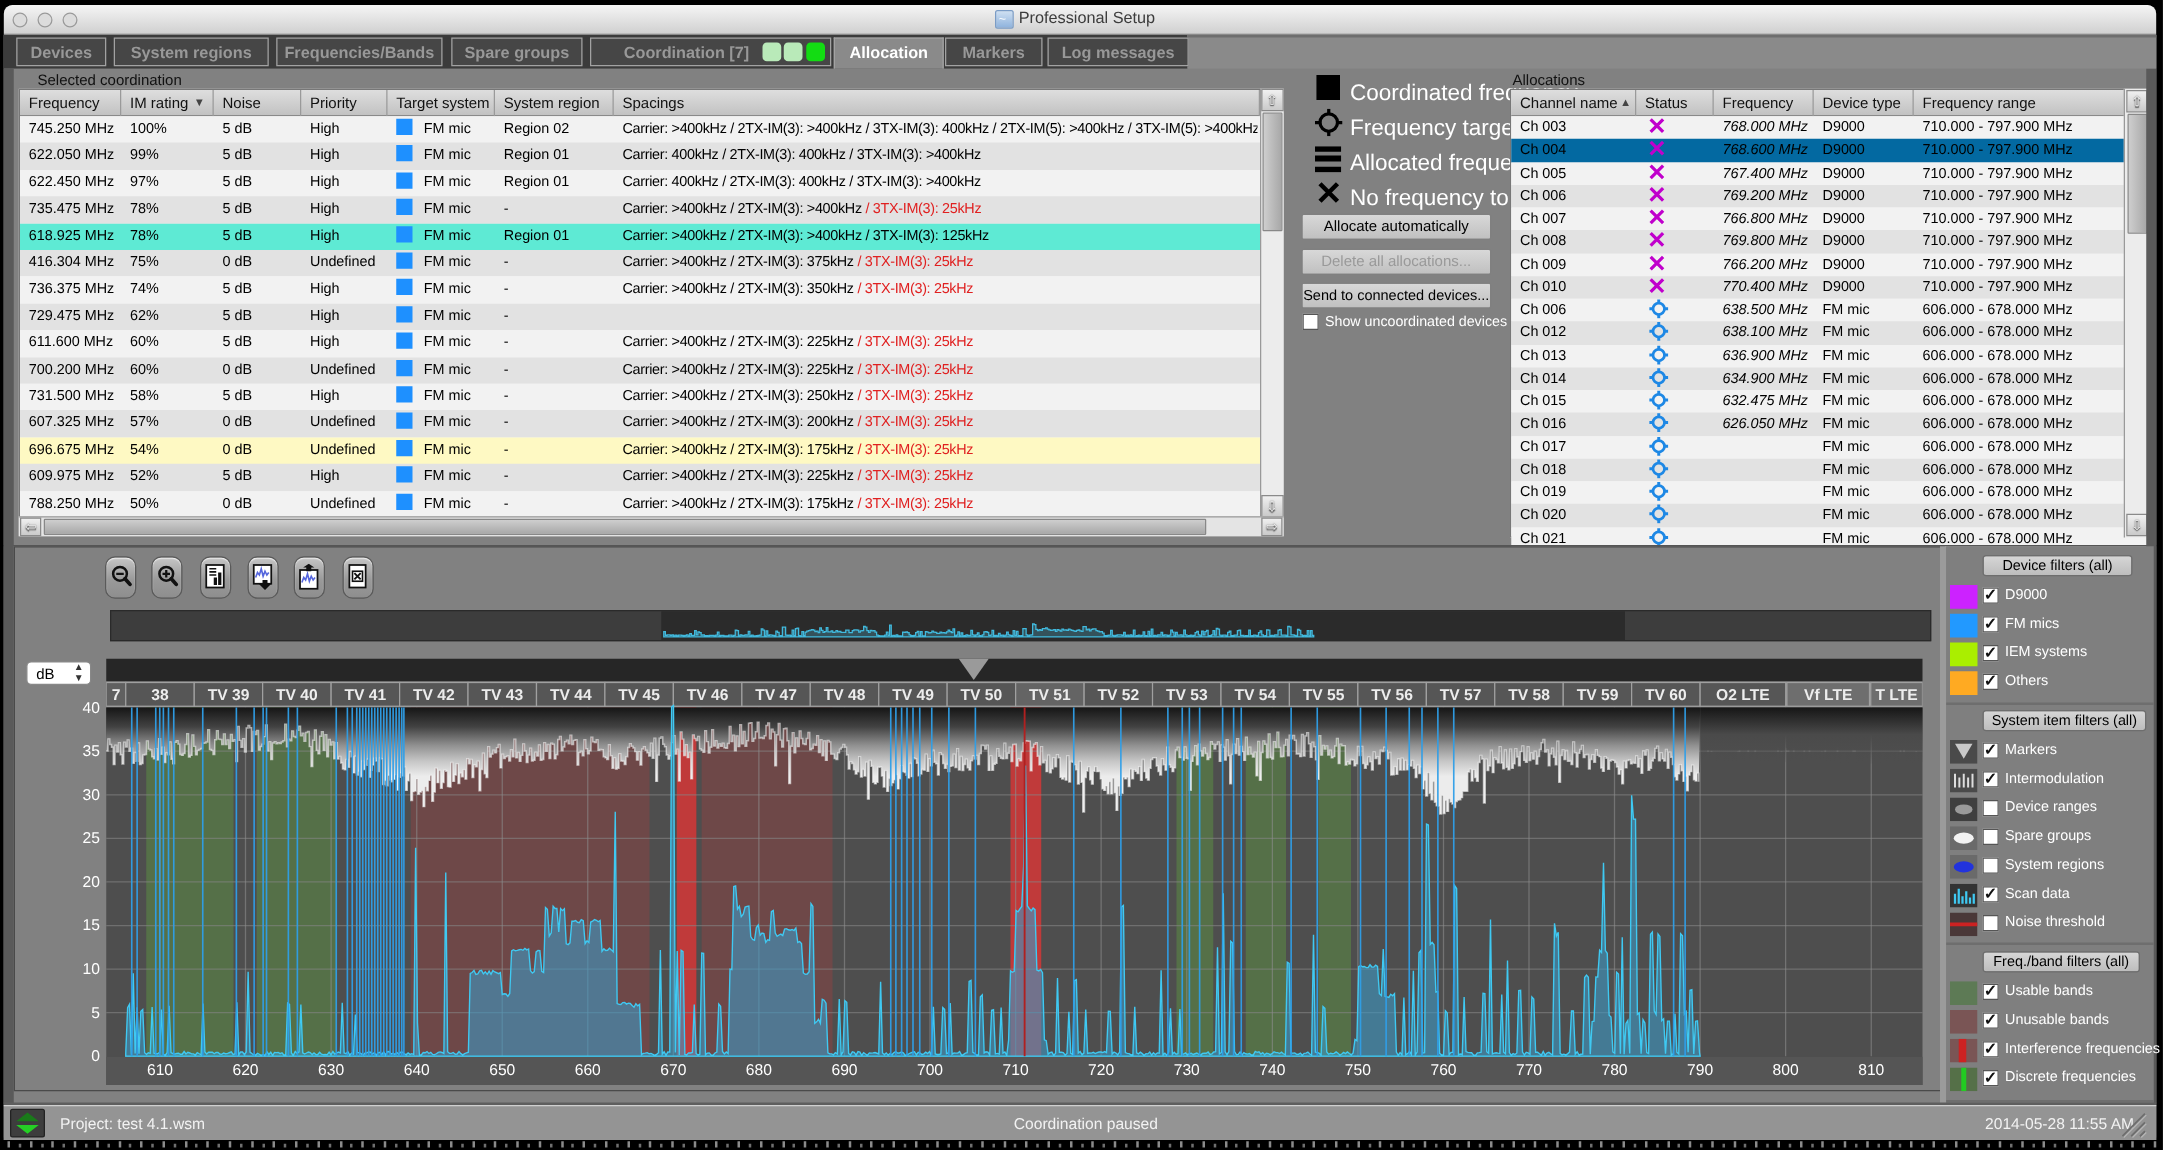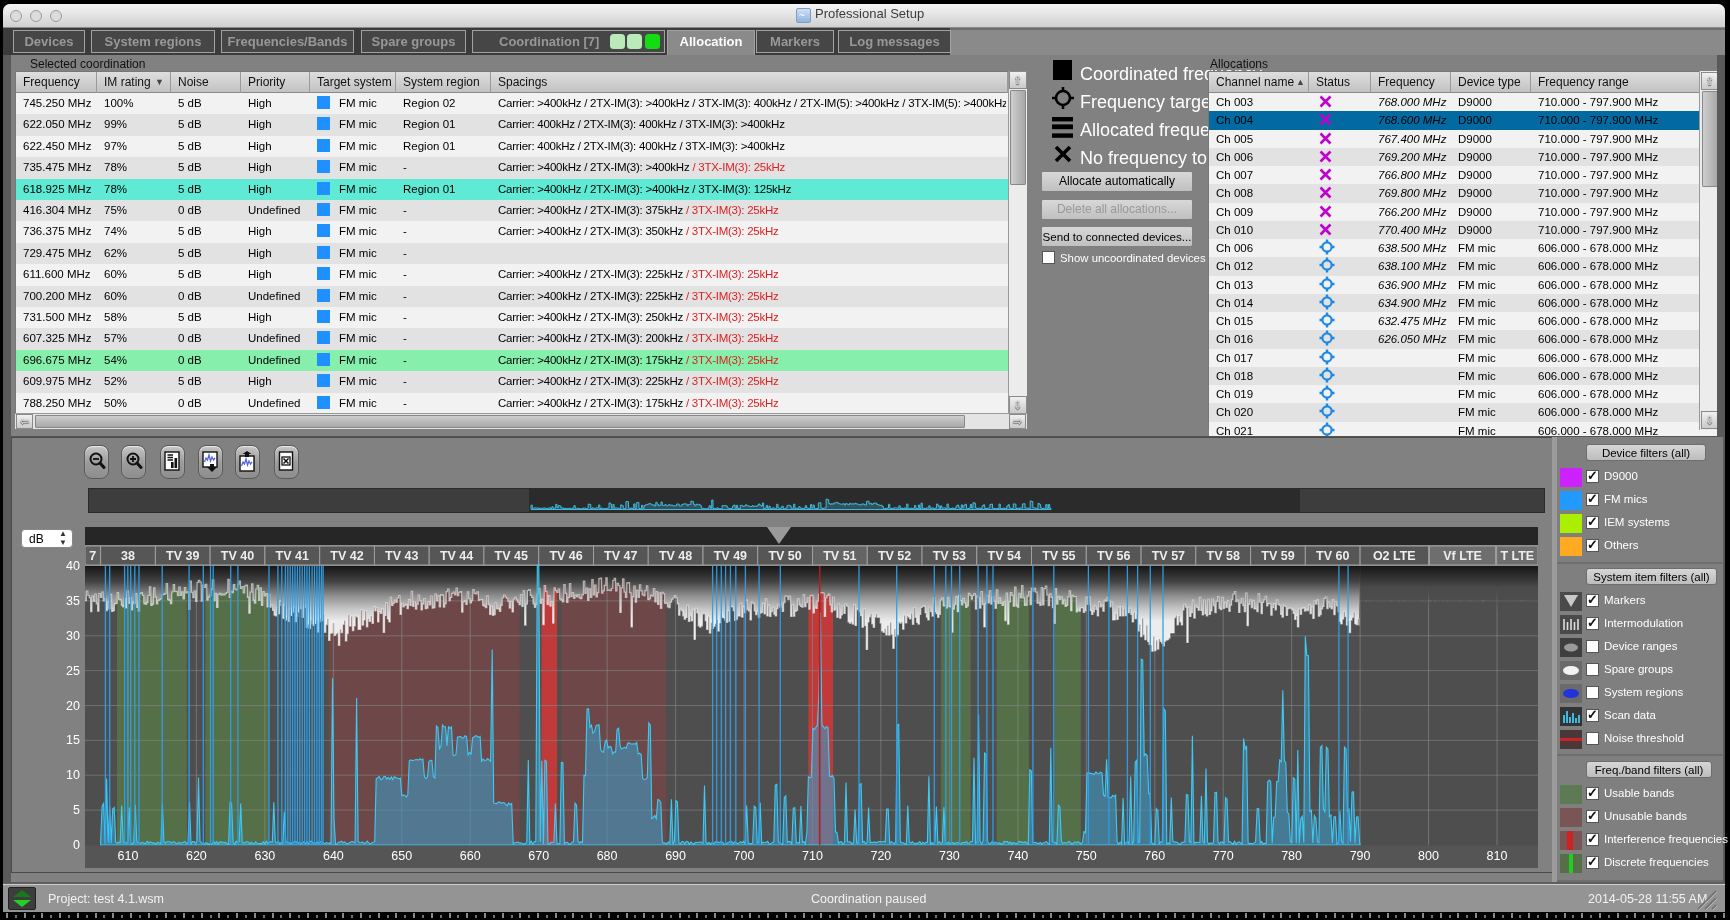--- a/index.html
+++ b/index.html
@@ -181,21 +181,21 @@
         </div>
         <div class="row" style="top:256.4px;width:992px;height:21.4px;background:#e2e2e2;">
           <div class="cell" style="left:0px;width:81px;line-height:21.4px;">607.325 MHz</div>
           <div class="cell" style="left:81px;width:74px;line-height:21.4px;">57%</div>
           <div class="cell" style="left:155px;width:70px;line-height:21.4px;">0 dB</div>
           <div class="cell" style="left:225px;width:69px;line-height:21.4px;">Undefined</div>
           <div class="cell" style="left:294px;width:86px;line-height:21.4px;"><span style="display:inline-block;width:13px;height:13px;background:#1e90ff;vertical-align:-2px;margin-right:9px;"></span>FM mic</div>
           <div class="cell" style="left:380px;width:95px;line-height:21.4px;">-</div>
           <div class="cell" style="left:475px;width:515px;line-height:21.4px;letter-spacing:-0.25px;">Carrier: &gt;400kHz / 2TX-IM(3): 200kHz <span style="color:#e02020;">/ 3TX-IM(3): 25kHz</span></div>
         </div>
-        <div class="row" style="top:277.8px;width:992px;height:33px;background:#86efac;">
+        <div class="row" style="top:277.8px;width:992px;height:33px;background:#fef9c3;">
           <div class="cell" style="left:0px;width:81px;line-height:21.4px;">696.675 MHz</div>
           <div class="cell" style="left:81px;width:74px;line-height:21.4px;">54%</div>
           <div class="cell" style="left:155px;width:70px;line-height:21.4px;">0 dB</div>
           <div class="cell" style="left:225px;width:69px;line-height:21.4px;">Undefined</div>
           <div class="cell" style="left:294px;width:86px;line-height:21.4px;"><span style="display:inline-block;width:13px;height:13px;background:#1e90ff;vertical-align:-2px;margin-right:9px;"></span>FM mic</div>
           <div class="cell" style="left:380px;width:95px;line-height:21.4px;">-</div>
           <div class="cell" style="left:475px;width:515px;line-height:21.4px;letter-spacing:-0.25px;">Carrier: &gt;400kHz / 2TX-IM(3): 175kHz <span style="color:#e02020;">/ 3TX-IM(3): 25kHz</span></div>
         </div>
         <div class="row" style="top:299.2px;width:992px;height:21.4px;background:#e2e2e2;">
           <div class="cell" style="left:0px;width:81px;line-height:21.4px;">609.975 MHz</div>

